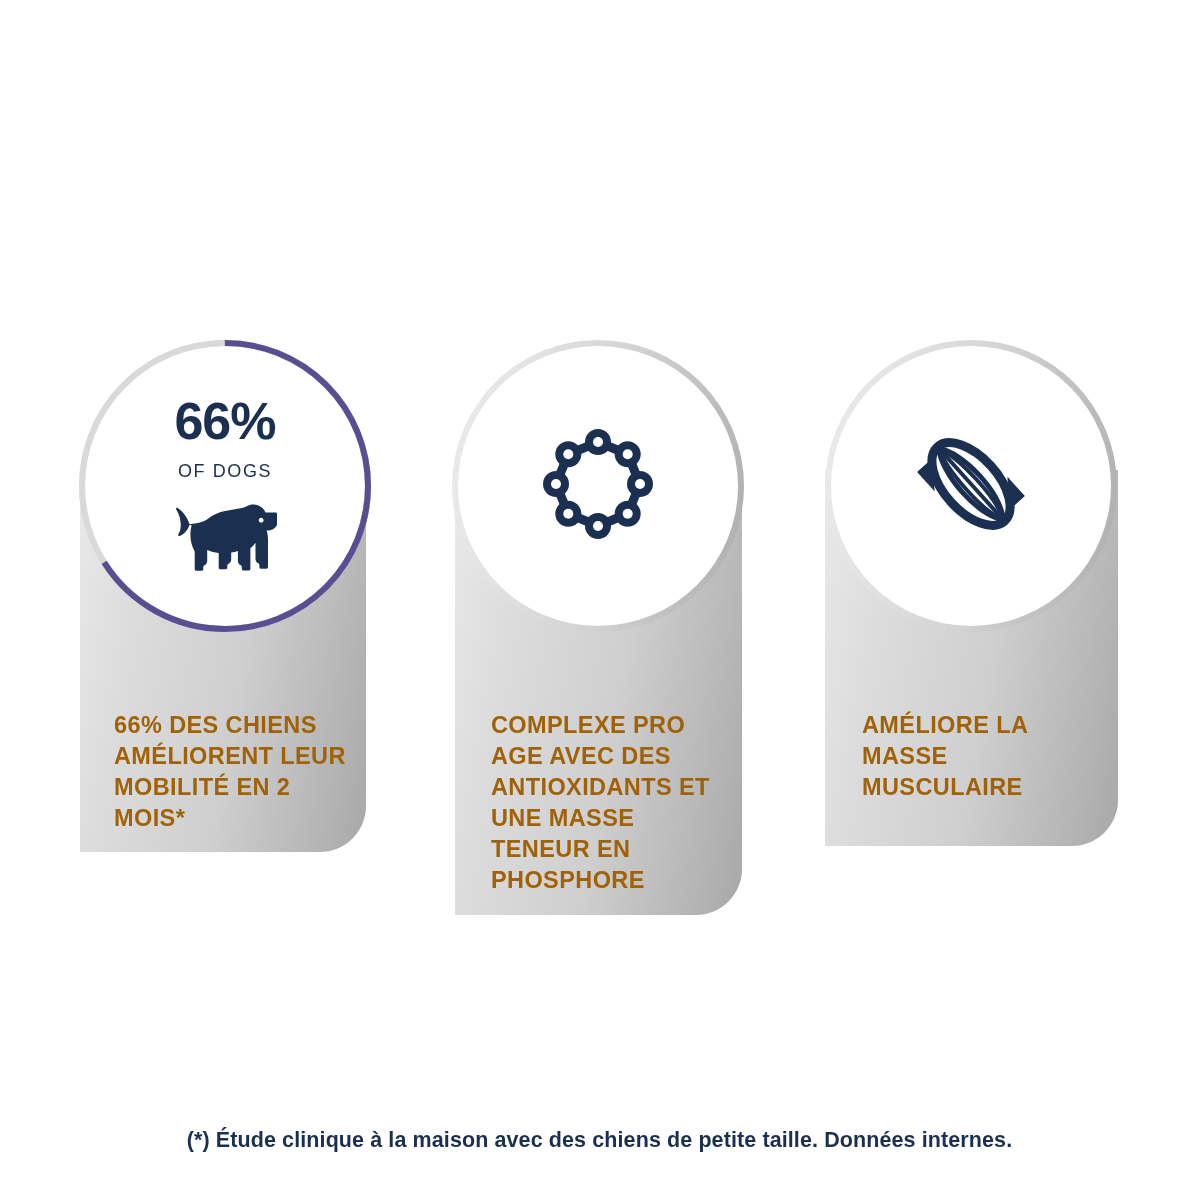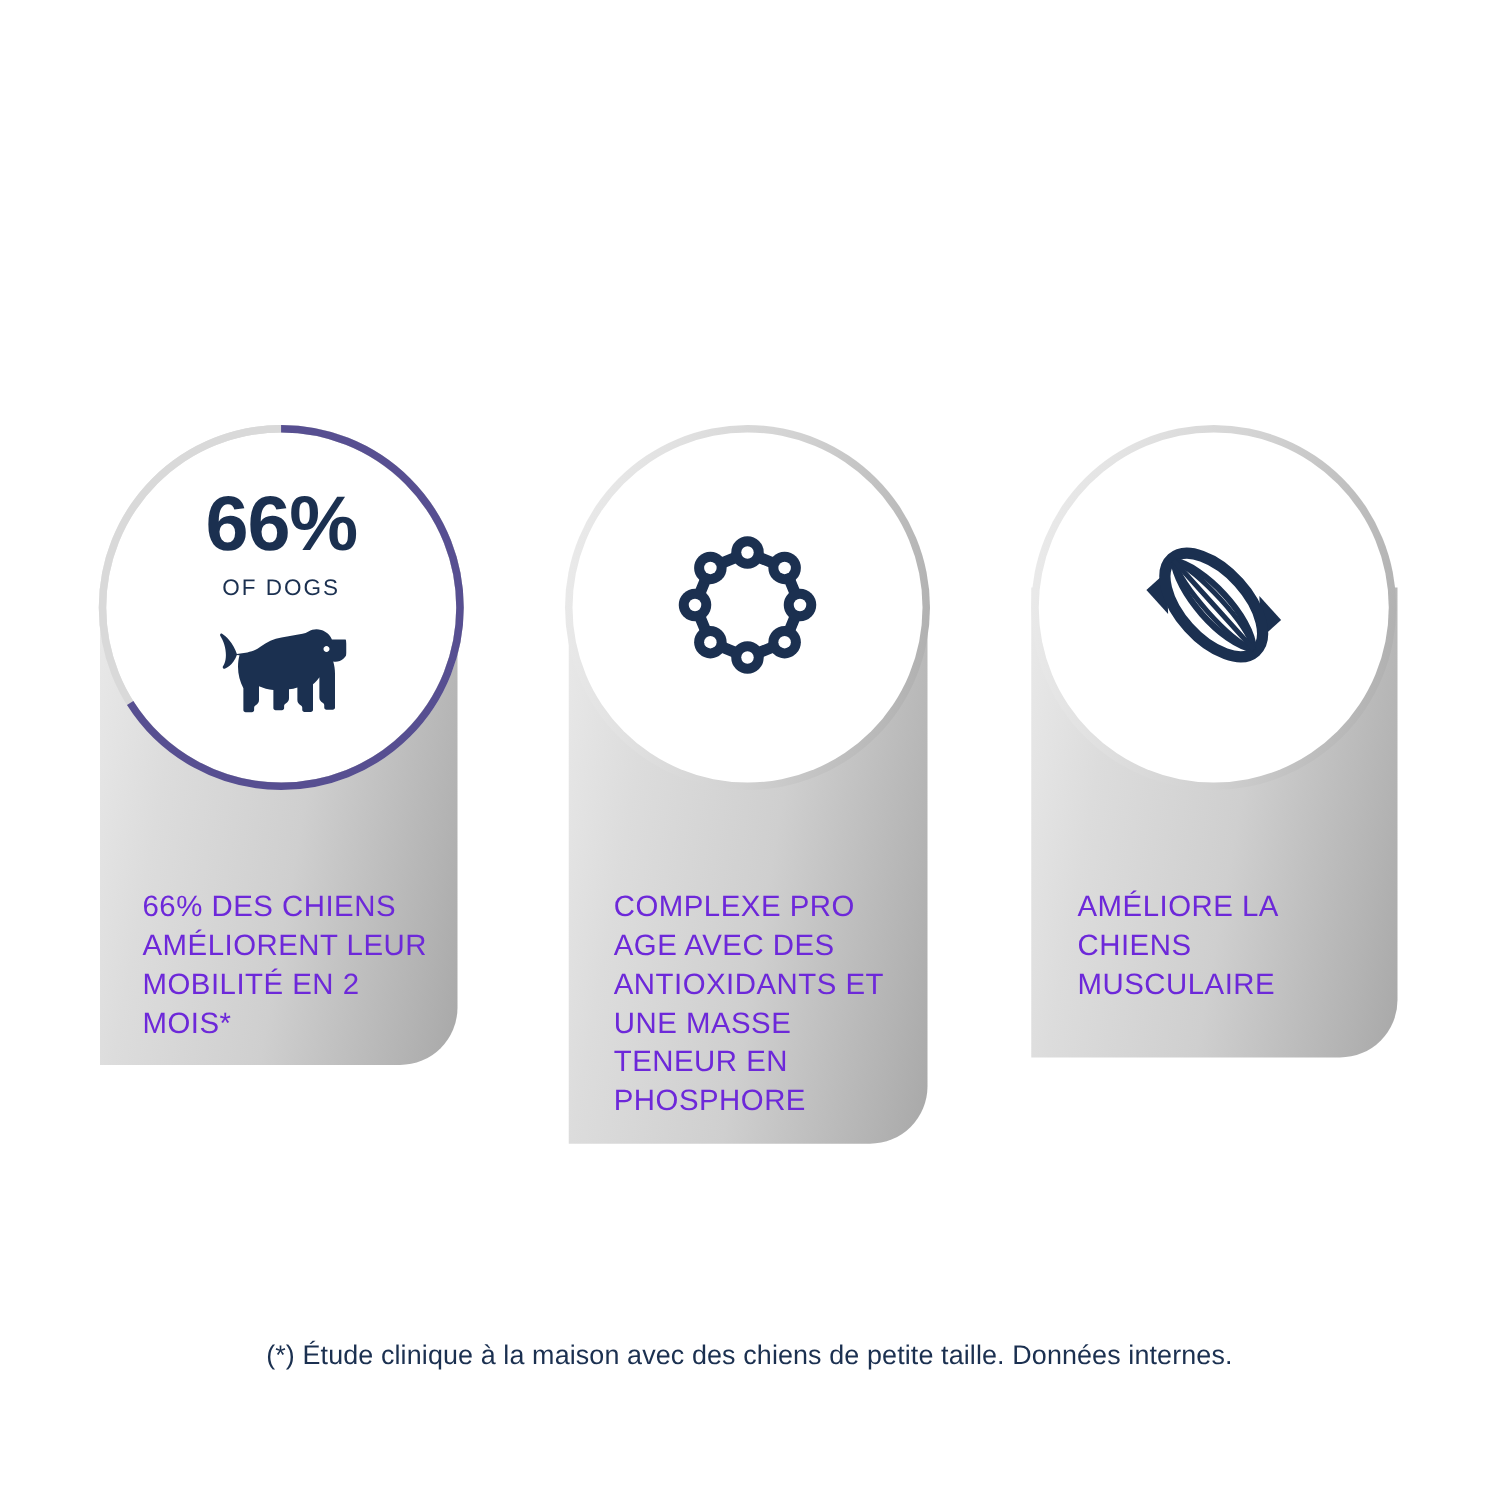--- a/index.html
+++ b/index.html
@@ -11,22 +11,22 @@
   .stage{position:absolute;left:0;top:0;width:1199px;height:1200px;}
 
   
   .card{
     position:absolute;
     background:linear-gradient(100deg,#e9e9e9 0%,#dcdcdc 22%,#cfcfcf 55%,#b3b3b3 88%,#a8a8a8 100%);
     border-radius:0 0 46px 0;
   }
   .card-text{
     position:absolute;
-    color:#6d28d9;
-    font-weight:normal;
+    color:#a16207;
+    font-weight:bold;
     font-size:23.5px;
     line-height:31px;
     letter-spacing:.4px;
     white-space:pre-line;
   }
 
   
   .circle-wrap{position:absolute;width:292px;height:292px;}
   .ring{
     position:absolute;inset:0;border-radius:50%;
@@ -37,33 +37,33 @@
     border-radius:50%;background:#ffffff;
   }
   .arc-svg{position:absolute;left:0;top:0;width:292px;height:292px;overflow:visible;}
 
   .circle-content{
     position:absolute;inset:0;display:flex;flex-direction:column;
     align-items:center;justify-content:center;
   }
 
   .pct{
-    color:#1b3050;font-weight:bold;font-size:62px;line-height:60px;
+    color:#1b3050;font-weight:bold;font-size:52px;line-height:60px;
     letter-spacing:-1px;
   }
   .pct-sub{
     color:#1b3050;font-weight:normal;font-size:18px;letter-spacing:1.6px;
     margin-top:10px;
   }
   .dog{margin-top:16px;}
 
   
   .footnote{
-    position:absolute;left:0;right:0;top:1072px;text-align:center;
-    color:#1b3050;font-size:21.5px;font-weight:normal;letter-spacing:.1px;
+    position:absolute;left:0;right:0;top:1128px;text-align:center;
+    color:#1b3050;font-size:21.5px;font-weight:bold;letter-spacing:.1px;
   }
 </style>
 </head>
 <body>
 
 <div class="stage">
 
   <div class="card" style="left:80px;top:470px;width:286px;height:382px;"></div>
 
   <div class="circle-wrap" style="left:79px;top:340px;">
@@ -154,17 +154,17 @@
             <path d="M65 17 C80 36 82 92 65 113" fill="none" stroke="#1b3050" stroke-width="5"></path>
             <path d="M65 17 C56 38 55 93 65 113" fill="none" stroke="#1b3050" stroke-width="4"></path>
             <path d="M65 17 C74 38 75 93 65 113" fill="none" stroke="#1b3050" stroke-width="4"></path>
             <path d="M65 17 C65 40 65 90 65 113" fill="none" stroke="#1b3050" stroke-width="4"></path>
           </g>
         </svg>
       </div>
     </div>
   </div>
 
-  <div class="card-text" style="left:862px;top:710px;width:215px;">AMÉLIORE LA CHIENS MUSCULAIRE</div>
+  <div class="card-text" style="left:862px;top:710px;width:215px;">AMÉLIORE LA MASSE MUSCULAIRE</div>
 
   <div class="footnote">(*) Étude clinique à la maison avec des chiens de petite taille. Données internes.</div>
 
 </div>
 
 </body></html>

